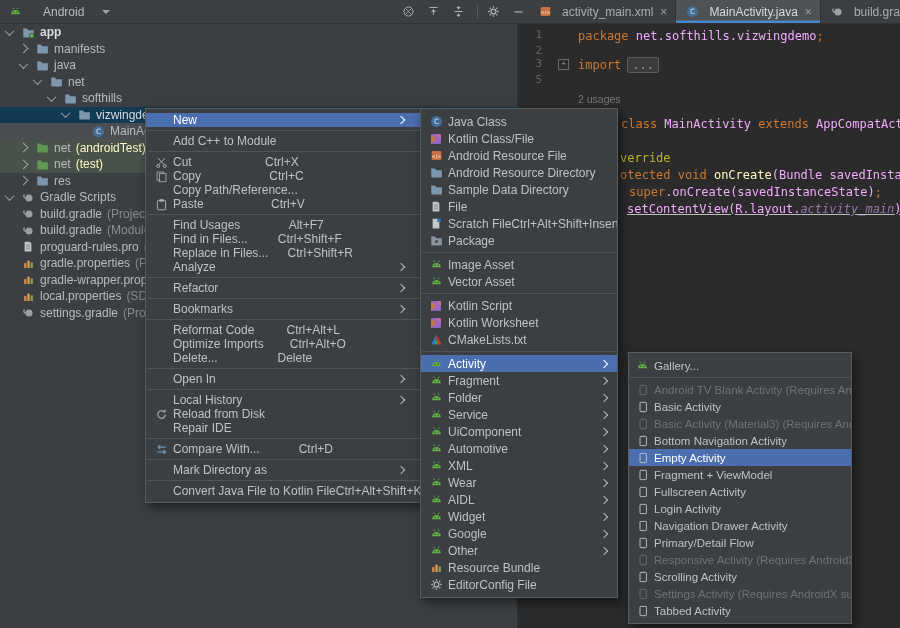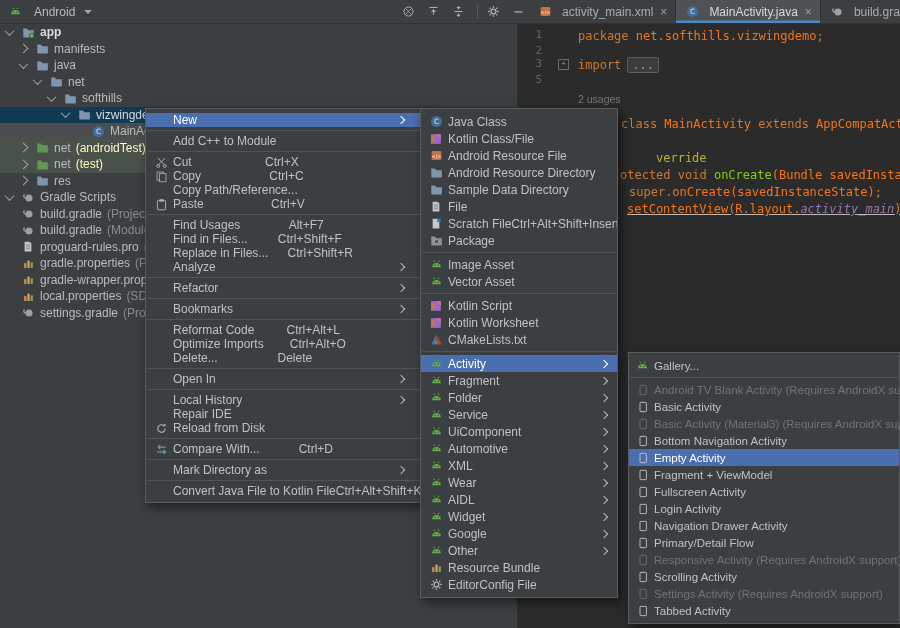--- a/index.html
+++ b/index.html
@@ -2,21 +2,21 @@
 <html><head>
 <meta charset="utf-8">
 <style>
   html,body{margin:0;padding:0;background:#2b2b2b}
   #stage{position:relative;width:900px;height:628px;overflow:hidden;background:#3c3f41;
          font-family:"Liberation Sans","DejaVu Sans",sans-serif;font-size:12px;color:#bbbbbb;
          -webkit-font-smoothing:antialiased}
   
   .topbar{position:absolute;left:0;top:0;width:900px;height:23px;background:#3c3f41;
           border-bottom:1px solid #323232;z-index:3}
-  .proj-sel{position:absolute;left:7px;top:0;height:23px;display:flex;align-items:center;gap:7px;cursor:default}
+  .proj-sel{position:absolute;left:7px;top:0;height:23px;display:flex;align-items:center;gap:16px;cursor:default}
   .caret-down{width:0;height:0;border-left:4px solid transparent;border-right:4px solid transparent;border-top:4px solid #9fa4a8;margin-left:2px}
   .panel-tools{position:absolute;left:402px;top:0;height:23px;display:flex;align-items:center;gap:9px}
   .panel-tools .tdiv{width:1px;height:13px;background:#565a5c}
   .ticon{display:flex;align-items:center;justify-content:center;width:16px;height:16px}
   
   .tabs{position:absolute;left:529px;top:0;height:23px;display:flex;z-index:4}
   .tab{display:flex;align-items:center;gap:5px;height:23px;padding:0 8px;border-right:1px solid #323232;color:#a7adb3;white-space:nowrap}
   .tab.active{background:#4e5254;color:#d6d9dc;box-shadow:inset 0 -2.5px 0 #4a88c7}
   .tab .x{color:#9da0a2;font-size:12px;margin-left:2px}
   
@@ -37,32 +37,32 @@
   .ic{display:inline-flex;align-items:center;justify-content:center;width:16px;height:14px;flex:none;margin-right:4px}
   
   .editor{position:absolute;left:517px;top:24px;width:383px;height:604px;background:#2b2b2b;border-left:1px solid #2f3032;z-index:0}
   .gutnum{position:absolute;left:518px;width:24px;text-align:right;color:#606366;
           font-family:"DejaVu Sans Mono","Liberation Mono",monospace;font-size:11px;z-index:1}
   .foldbox{position:absolute;left:558px;width:9px;height:9px;border:1px solid #6a6a6a;background:#2b2b2b;z-index:1;
            color:#9a9a9a;font-size:8px;line-height:8px;text-align:center}
   .frag{position:absolute;white-space:pre;font-family:"DejaVu Sans Mono","Liberation Mono",monospace;
         font-size:12px;line-height:16px;z-index:1}
   .tk-kw{color:#cc7832}
-  .tk-pl{color:#f97316}
+  .tk-pl{color:#f0abfc}
   .tk-ann{color:#bbb529}
-  .tk-meth{color:#84cc16}
+  .tk-meth{color:#fef9c3}
   .tk-fld{color:#9876aa;font-style:italic}
   .tk-inlay{color:#787878;font-size:10.5px;font-family:"Liberation Sans",sans-serif}
   .tk-fold{color:#9c9c9c;background:#3b3b3b;border:1px solid #5c5c5c;border-radius:2px;padding:0 4px;margin-left:6px}
   
   .menu{position:absolute;background:#3c3f41;border:1px solid #5a5d5e;box-sizing:border-box;
         padding:4px 0;box-shadow:3px 4px 10px rgba(0,0,0,.55)}
   #menu1{left:145px;top:108px;width:290px;z-index:10}
   #menu2{left:420px;top:108px;width:198px;z-index:11}
-  #menu3{left:628px;top:352px;width:272px;z-index:12}
+  #menu3{left:628px;top:352px;width:224px;z-index:12}
   .mi{display:flex;align-items:center;padding-left:7px;white-space:nowrap;overflow:hidden}
   #menu1 .mi{height:14px}
   #menu2 .mi,#menu3 .mi{height:17px}
   .mi .lbl{color:#bfc1c3}
   .mi.selected{background:#4b6eaf}
   .mi.selected .lbl{color:#ffffff}
   .mi.disabled .lbl{color:#707376}
   .mi .sc{margin-left:auto;padding-right:26px;color:#bfc1c3}
   #menu2 .mi .sc{padding-right:8px}
   .mi .arr{margin-left:auto;margin-right:30px;width:5px;height:5px;border-right:1.5px solid #b6b8ba;border-bottom:1.5px solid #b6b8ba;transform:rotate(-45deg);flex:none}
@@ -396,21 +396,21 @@
       <div class="gutnum" style="top: 73px;"><span>5</span></div>
     </div>
   <div class="foldbox" id="foldbox" style="top: 59px;">+</div>
 
   <div>
 
   <div class="frag" style="top: 28px; left: 578px;"><span><span class="tk-kw">package</span><span class="tk-pl"> net.softhills.vizwingdemo</span><span class="tk-kw">;</span></span></div>
       <div class="frag" style="top: 57px; left: 578px;"><span><span class="tk-kw">import</span><span class="tk-fold">...</span></span></div>
       <div class="frag" style="top: 91px; left: 578px;"><span><span class="tk-inlay">2 usages</span></span></div>
       <div class="frag" style="top: 116px; left: 621px;"><span><span class="tk-kw">class</span><span class="tk-pl"> MainActivity </span><span class="tk-kw">extends</span><span class="tk-pl"> AppCompatActivi</span></span></div>
-      <div class="frag" style="top: 150px; left: 620px; margin-left: 36px;"><span><span class="tk-ann">verride</span></span></div>
+      <div class="frag" style="top: 150px; left: 620px;"><span><span class="tk-ann">verride</span></span></div>
       <div class="frag" style="top: 167px; left: 620px;"><span><span class="tk-kw">otected void </span><span class="tk-meth">onCreate</span><span class="tk-pl">(Bundle savedInstanceS</span></span></div>
       <div class="frag" style="top: 184px; left: 629px;"><span><span class="tk-kw">super</span><span class="tk-pl">.onCreate(savedInstanceState)</span><span class="tk-kw">;</span></span></div>
       <div class="frag" style="top: 201px; left: 627px; text-decoration: underline;"><span><span class="tk-pl">setContentView(R.layout.</span><span class="tk-fld">activity_main</span><span class="tk-pl">)</span></span></div>
     </div>
 
   <div class="menu" id="menu1">
 
   <div class="mi selected">
         <span class="ic"></span>
         <span class="lbl">New</span>
@@ -534,33 +534,33 @@
         <span class="arr"></span>
       </div>
       <div class="msep"></div>
       <div class="mi">
         <span class="ic"></span>
         <span class="lbl">Local History</span>
 
         <span class="arr"></span>
       </div>
       <div class="mi">
-        <span class="ic"></span>
-        <span class="lbl">Repair IDE</span>
-
-        <span class="arr hidden"></span>
-      </div>
-      <div class="mi">
         <span class="ic">
           <svg width="13" height="13" viewBox="0 0 16 16">
             <path d="M12.6 8a4.6 4.6 0 1 1-1.4-3.3" fill="none" stroke="#afb1b3" stroke-width="1.4"></path>
             <path d="M13 1.6 v3.6 h-3.6z" fill="#afb1b3"></path>
           </svg>
         </span>
         <span class="lbl">Reload from Disk</span>
+
+        <span class="arr hidden"></span>
+      </div>
+      <div class="mi">
+        <span class="ic"></span>
+        <span class="lbl">Repair IDE</span>
 
         <span class="arr hidden"></span>
       </div>
       <div class="msep"></div>
       <div class="mi">
         <span class="ic">
           <svg width="13" height="13" viewBox="0 0 16 16">
             <g stroke="#6897bb" stroke-width="1.4" fill="none">
               <path d="M13 5 H4 M6.5 2.5 L4 5 l2.5 2.5"></path>
               <path d="M3 11 h9 M10.5 8.5 L13 11 l-2.5 2.5"></path>

